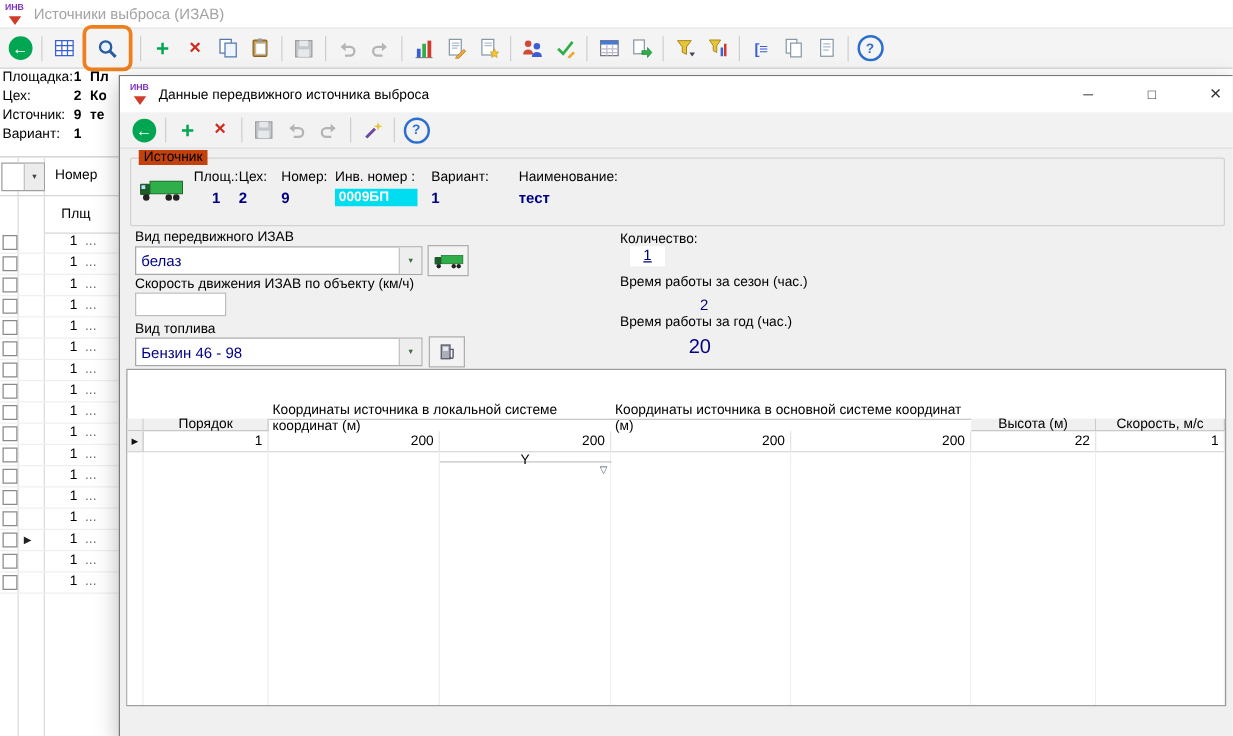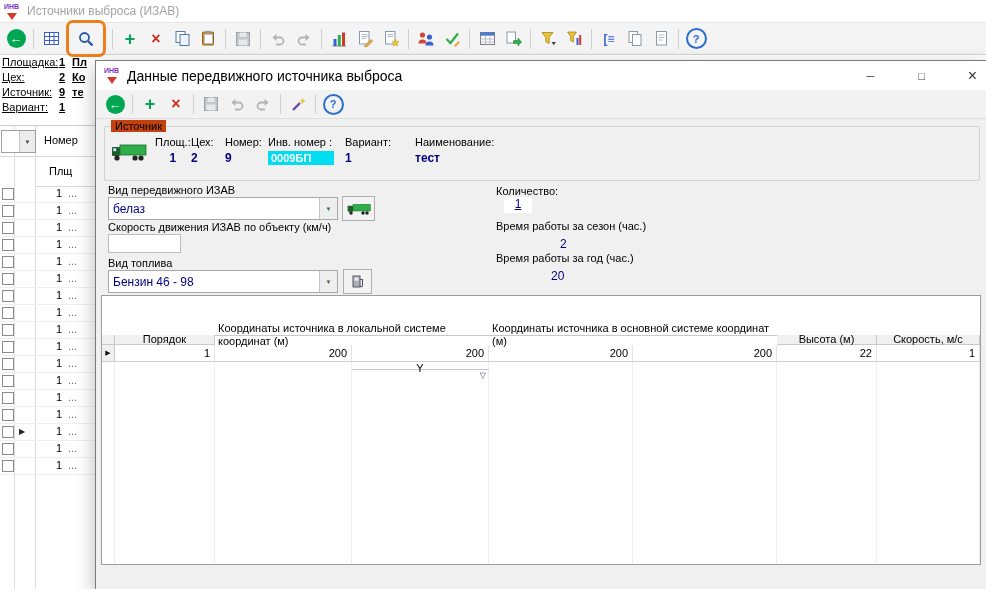--- a/index.html
+++ b/index.html
@@ -24,21 +24,21 @@
   .hlwrap{border:3px solid #ee7f1d;border-radius:7px;width:34px;height:31px;
           display:flex;align-items:center;justify-content:center;margin:0 2px;flex:none;background:#f4f4f4;}
   .circle-green{width:19px;height:19px;border-radius:50%;background:#00a651;color:#fff;
                 display:flex;align-items:center;justify-content:center;font-size:13px;font-weight:bold;}
   .g-green{color:#00a651;font-weight:bold;font-size:18px;line-height:1;}
   .g-red{color:#cf2b1e;font-weight:bold;font-size:16px;line-height:1;}
   .g-blue{color:#3a5fd0;font-weight:bold;font-size:12px;line-height:1;}
   .g-help{width:17px;height:17px;border-radius:50%;border:2px solid #2a6fd0;color:#2a6fd0;
           font-weight:bold;display:flex;align-items:center;justify-content:center;font-size:11px;}
 
-  .info-panel{position:absolute;left:2px;top:54px;width:92px;text-decoration:underline;}
+  .info-panel{position:absolute;left:2px;top:54px;width:92px;}
   .info-row{height:15px;display:flex;align-items:center;white-space:nowrap;}
   .info-label{width:57px;flex:none;}
   .info-value{font-weight:bold;width:10px;flex:none;}
   .info-extra{font-weight:bold;margin-left:3px;overflow:hidden;}
 
   .left-grid{position:absolute;left:0;top:125px;width:95px;height:464px;border-top:1px solid #cccccc;}
   .lg-vline{position:absolute;top:0;width:1px;background:#dcdcdc;height:464px;}
   .v1{left:14px;}.v2{left:35px;}
   .lg-head1{position:absolute;left:0;top:0;width:95px;height:30px;border-bottom:1px solid #d6d6d6;}
   .lg-combo{position:absolute;left:1px;top:4px;width:33px;height:21px;background:#fff;
@@ -53,21 +53,21 @@
   .lg-check{position:absolute;left:2px;top:2px;width:10px;height:10px;border:1px solid #8a8a8a;background:#fff;}
   .lg-marker{position:absolute;left:19px;top:3px;font-size:8px;color:#222;}
   .lg-num{position:absolute;left:36px;top:1px;width:26px;text-align:right;}
   .lg-dots{position:absolute;left:68px;top:1px;color:#707070;}
 
   
   .dialog{position:absolute;left:95px;top:60px;width:891px;height:529px;background:#f0f0f0;
           border:1px solid #7a7a7a;box-shadow:0 6px 18px rgba(0,0,0,.28);}
   .dlg-titlebar{position:absolute;left:0;top:0;width:100%;height:29px;background:#fff;
                 display:flex;align-items:center;padding-left:8px;gap:6px;}
-  .dlg-title{font-size:14px;flex:1;}
+  .dlg-title{font-size:11px;flex:1;}
   .win-btn{width:45px;height:29px;display:flex;align-items:center;justify-content:center;
            font-size:11px;color:#333;flex:none;}
   .win-btn.close{font-size:16px;}
   .dlg-toolbar{position:absolute;left:0;top:29px;width:100%;height:28px;background:#f2f2f2;
                border-bottom:1px solid #dedede;display:flex;align-items:center;padding-left:6px;}
 
   .groupbox{position:absolute;left:8px;top:65px;width:874px;height:53px;
             border:1px solid #d2d2d2;border-radius:2px;}
   .gb-legend{position:absolute;left:6px;top:-7px;background:#c2410c;padding:0 4px;}
   .gb-truck{position:absolute;left:6px;top:15px;}
@@ -91,21 +91,21 @@
   .bt-fuel{left:247px;top:208px;width:27px;height:23px;}
   .l-vid{left:12px;top:123px;}
   .l-speed{left:12px;top:160px;}
   .l-fuel{left:12px;top:196px;}
   .l-qty{left:400px;top:124px;}
   .val-qty{position:absolute;left:408px;top:136px;width:28px;height:16px;background:#fff;
            text-align:center;color:#000080;font-size:12px;text-decoration:underline;}
   .l-season{left:400px;top:159px;}
   .val-season{position:absolute;left:464px;top:176px;color:#000080;font-size:12px;}
   .l-year{left:400px;top:191px;}
-  .val-year{position:absolute;left:455px;top:208px;color:#000080;font-size:12px;}
+  .val-year{position:absolute;left:455px;top:208px;color:#000080;font-size:16px;}
 
   .dgrid{position:absolute;left:5px;top:234px;width:878px;height:268px;background:#fff;
          border:1px solid #9d9d9d;display:grid;
          grid-template-columns:13px 100px 137px 137px 144px 144px 100px 103px;
          grid-template-rows:34px 15px 17px 1fr;}
   .hc{background:#f0f0f0;border-right:1px solid #c9c9c9;border-bottom:1px solid #c9c9c9;
       display:flex;align-items:center;justify-content:center;text-align:left;
       font-size:11px;line-height:1.2;padding:0 3px;margin-top:39px;}
   .ycell{position:relative;}
   .yfilter{position:absolute;right:2px;top:2px;font-size:8px;color:#45546a;}

